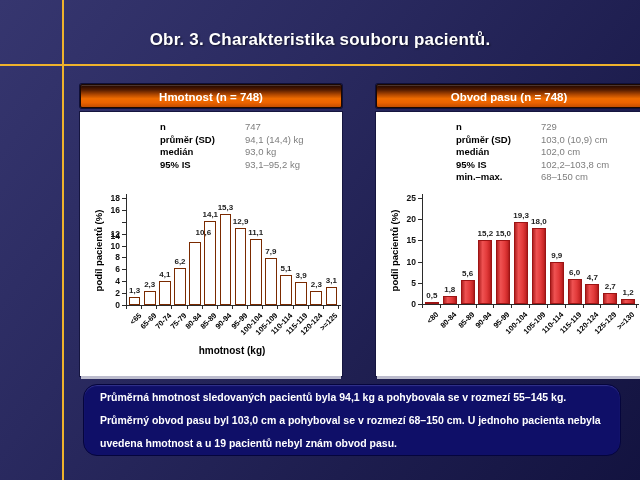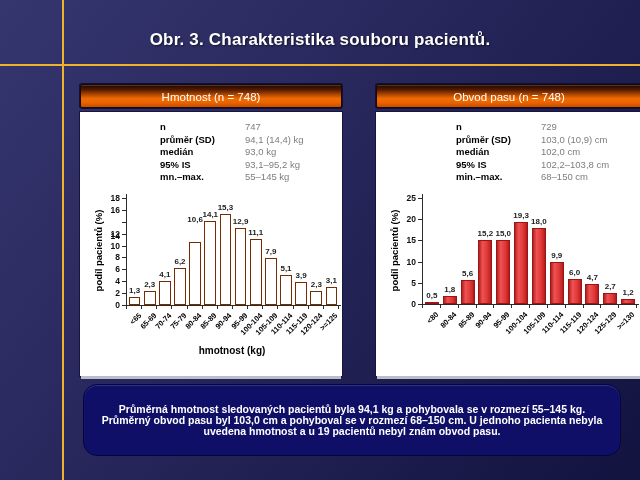--- a/index.html
+++ b/index.html
@@ -14,21 +14,21 @@
     position:absolute;top:22px;left:0;width:640px;text-align:center;
     color:#ffffff;font-size:17px;font-weight:bold;letter-spacing:.2px;
     text-shadow:1px 1px 2px rgba(0,0,0,.6);
     margin-top:8px;
   }
   .panel{position:absolute;top:84px;}
   .panel.p0{left:80px;width:262px;}
   .panel.p1{left:356px;width:266px;padding-left:20px;}
   .panel-header{
     height:24px;line-height:24px;text-align:center;border-radius:2px;
-    color:#fff;font-size:11.5px;font-weight:normal;
+    color:#fff;font-size:11.5px;font-weight:bold;
     border:1px solid #1c0800;box-sizing:border-box;
     background:linear-gradient(180deg,#1d0600 0%,#551c00 22%,#b64a00 45%,#f06c00 62%,#ec6300 80%,#c44e00 100%);
     box-shadow:0 0 0 1px #101038, inset 0 1px 0 rgba(255,255,255,.18);
   }
   .panel-body{
     position:relative;margin-top:4px;height:264px;background:#ffffff;
     box-shadow:0 4px 0 -1px #bcbccd, 0 0 0 1px #15153f;
   }
   .stats{position:absolute;top:9px;left:80px;right:2px;}
   .stat-row{display:flex;font-size:9.5px;line-height:12.5px;}
@@ -53,21 +53,21 @@
   .ylabel{
     position:absolute;top:133px;left:-52px;width:140px;text-align:center;
     font-size:9.5px;font-weight:bold;color:#000;transform:rotate(-90deg);
   }
   .footer-box{
     position:absolute;left:83px;top:384px;width:538px;height:72px;box-sizing:border-box;
     background:#0f0f68;border:1px solid #05053c;border-radius:14px;
     box-shadow:inset 0 1px 1px rgba(160,160,255,.25);
     display:flex;align-items:center;justify-content:center;padding:6px 16px;
   }
-  .footer-text{color:#ffffff;font-size:10.5px;font-weight:bold;line-height:11px;text-align:center;}
+  .footer-text{color:#ffffff;font-size:10.5px;font-weight:bold;line-height:23px;text-align:left;}
 </style>
 </head>
 <body>
 
 <div class="slide">
   <div class="gold-v"></div>
   <div class="gold-h"></div>
   <div class="title">Obr. 3. Charakteristika souboru pacientů.</div>
 
   <div class="panel p0">
@@ -82,24 +82,20 @@
             <div class="s-label">průměr (SD)</div>
             <div class="s-value">94,1 (14,4) kg</div>
           </div>
           <div class="stat-row">
             <div class="s-label">medián</div>
             <div class="s-value">93,0 kg</div>
           </div>
           <div class="stat-row">
             <div class="s-label">95% IS</div>
             <div class="s-value">93,1–95,2 kg</div>
-          </div>
-          <div class="stat-row">
-            <div class="s-label">mn.–max.</div>
-            <div class="s-value">55–145 kg</div>
           </div>
         </div>
       <div class="chart" id="chart0">
         <div class="ylabel">podíl pacientů (%)</div>
         <div class="xlabel">hmotnost (kg)</div>
       <div class="axis-line" style="left: 46px; top: 82px; width: 1px; height: 112px;"></div>
           <div class="axis-line" style="left: 46px; top: 193px; width: 215px; height: 1px;"></div>
           <div class="y-tick" style="left: 42px; top: 193px;"></div>
           <div class="y-tick-label" style="left: 14px; top: 188px;">0</div>
           <div class="y-tick" style="left: 42px; top: 181.111px;"></div>
@@ -141,21 +137,21 @@
           <div class="bar c0" style="left: 63.8086px; top: 179.328px; width: 11.8114px; height: 13.6722px;"></div>
           <div class="bar-value-label" style="left: 53.7143px; top: 168.328px;">2,3</div>
           <div class="x-tick-label" style="left: 25.7143px; top: 199px;">65-69</div>
           <div class="bar c0" style="left: 78.9514px; top: 168.628px; width: 11.8114px; height: 24.3722px;"></div>
           <div class="bar-value-label" style="left: 68.8571px; top: 157.628px;">4,1</div>
           <div class="x-tick-label" style="left: 40.8571px; top: 199px;">70-74</div>
           <div class="bar c0" style="left: 94.0943px; top: 156.144px; width: 11.8114px; height: 36.8556px;"></div>
           <div class="bar-value-label" style="left: 84px; top: 145.144px;">6,2</div>
           <div class="x-tick-label" style="left: 56px; top: 199px;">75-79</div>
           <div class="bar c0" style="left: 109.237px; top: 129.989px; width: 11.8114px; height: 63.0111px;"></div>
-          <div class="bar-value-label" style="left: 99.1429px; top: 103px;">10,6</div>
+          <div class="bar-value-label" style="left: 99.1429px; top: 116px; text-align: right;">10,6</div>
           <div class="x-tick-label" style="left: 71.1429px; top: 199px;">80-84</div>
           <div class="bar c0" style="left: 124.38px; top: 109.183px; width: 11.8114px; height: 83.8167px;"></div>
           <div class="bar-value-label" style="left: 114.286px; top: 98.1833px;">14,1</div>
           <div class="x-tick-label" style="left: 86.2857px; top: 199px;">85-89</div>
           <div class="bar c0" style="left: 139.523px; top: 102.05px; width: 11.8114px; height: 90.95px;"></div>
           <div class="bar-value-label" style="left: 129.429px; top: 91.05px;">15,3</div>
           <div class="x-tick-label" style="left: 101.429px; top: 199px;">90-94</div>
           <div class="bar c0" style="left: 154.666px; top: 116.317px; width: 11.8114px; height: 76.6833px;"></div>
           <div class="bar-value-label" style="left: 144.571px; top: 105.317px;">12,9</div>
           <div class="x-tick-label" style="left: 116.571px; top: 199px;">95-99</div>

